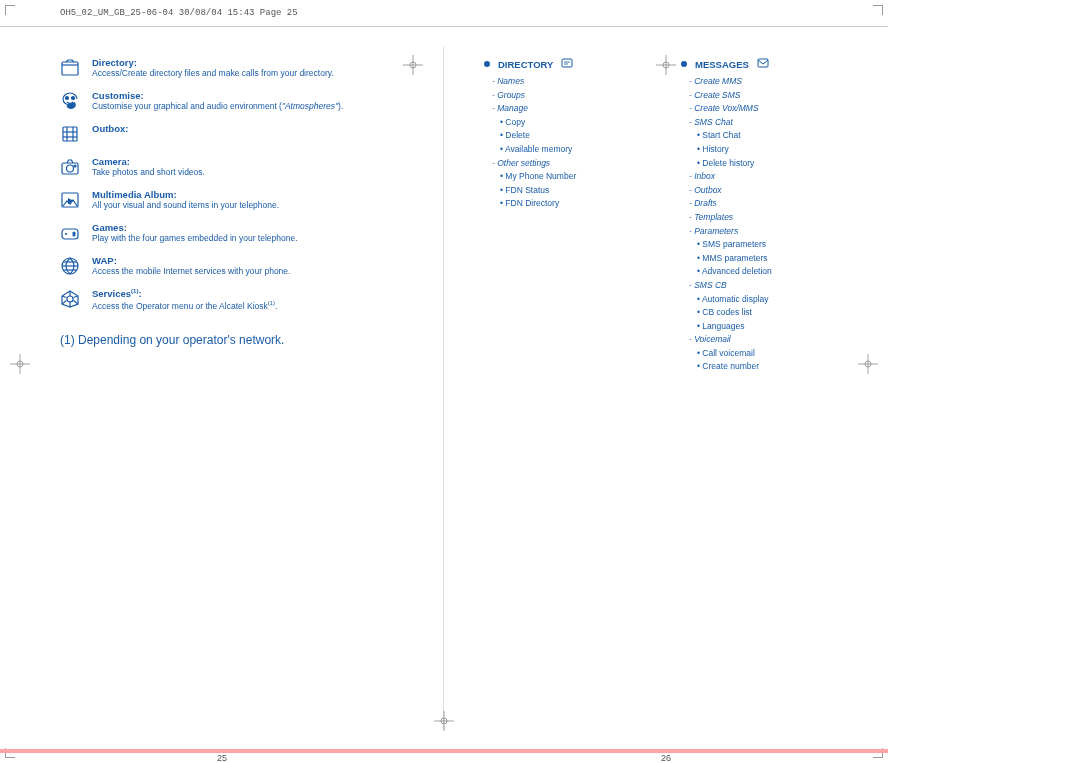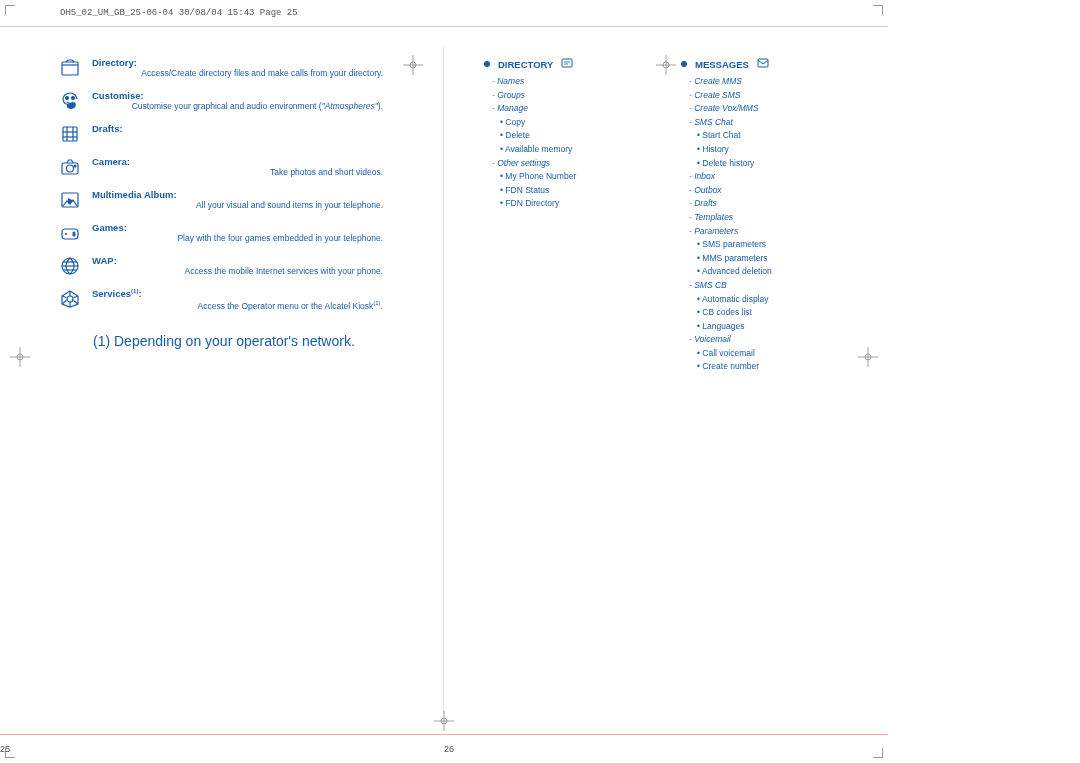--- a/index.html
+++ b/index.html
@@ -52,25 +52,25 @@
       padding: 10px 30px 10px 40px;
       position: relative;
       display: flex;
       gap: 20px;
     }
     .page-numbers {
       display: flex;
     }
     .page-number-left, .page-number-right {
       width: 50%;
-      text-align: left;
+      text-align: center;
       font-size: 9px;
       color: #555;
-      padding: 9px 0;
-      border-top: 1px solid #fca5a5;
+      padding: 0 0;
+      border-top: 4px solid #fca5a5;
     }
 
     
     .menu-item {
       display: flex;
       align-items: flex-start;
       margin-bottom: 10px;
     }
 
     .menu-icon {
@@ -92,21 +92,20 @@
     .menu-title {
       font-weight: bold;
       color: #1a5ca8;
       font-size: 9.5px;
     }
 
     .menu-desc {
       color: #1a5ca8;
       font-size: 8.5px;
       line-height: 1.4;
-      text-align: right;
     }
 
     
     .dir-column {
       flex: 1;
       font-size: 8.5px;
     }
 
     .dir-column .section-title {
       font-weight: bold;
@@ -232,21 +231,21 @@
             <div class="menu-text"><span class="menu-title">Customise:</span><div class="menu-desc">Customise your graphical and audio environment (<span class="italic">"Atmospheres"</span>).</div></div>
           </div>
           <div class="menu-item">
             <div class="menu-icon"><svg width="20" height="20" viewBox="0 0 20 20" fill="none" stroke="#1a5ca8" stroke-width="1.2">
     <rect x="3" y="3" width="14" height="14" rx="1"></rect>
     <line x1="7" y1="3" x2="7" y2="17"></line>
     <line x1="13" y1="3" x2="13" y2="17"></line>
     <line x1="3" y1="8" x2="17" y2="8"></line>
     <line x1="3" y1="13" x2="17" y2="13"></line>
   </svg></div>
-            <div class="menu-text"><span class="menu-title">Drafts:</span></div>
+            <div class="menu-text"><span class="menu-title">Outbox:</span></div>
           </div>
           <div class="menu-item">
             <div class="menu-icon"><svg width="20" height="20" viewBox="0 0 20 20" fill="none" stroke="#1a5ca8" stroke-width="1.2">
     <rect x="2" y="6" width="16" height="11" rx="1.5"></rect>
     <circle cx="10" cy="11.5" r="3.5"></circle>
     <path d="M7 6 L8.5 3 h3 L13 6"></path>
     <circle cx="15" cy="9" r="1" fill="#1a5ca8"></circle>
   </svg></div>
             <div class="menu-text"><span class="menu-title">Camera:</span><div class="menu-desc">Take photos and short videos.</div></div>
           </div>
@@ -287,21 +286,21 @@
     <line x1="18" y1="7" x2="13.5" y2="8.5"></line>
     <line x1="18" y1="15" x2="13.5" y2="11.5"></line>
     <line x1="10" y1="18" x2="10" y2="13"></line>
     <line x1="2" y1="15" x2="6.5" y2="11.5"></line>
     <line x1="2" y1="7" x2="6.5" y2="8.5"></line>
   </svg></div>
             <div class="menu-text"><span class="menu-title">Services<sup class="superscript">(1)</sup>:</span><div class="menu-desc">Access the Operator menu or the Alcatel Kiosk<sup class="superscript">(1)</sup>.</div></div>
           </div>
         </div>
 
-      <div style="margin-top: 20px; font-size: 14px; color: #1a5ca8; margin-left: 33px;">
+      <div style="margin-top: 20px; font-size: 12px; color: #1a5ca8;">
         <span>(1)  Depending on your operator's network.</span>
       </div>
     </div>
 
     <div class="page-right">
 
       <div style="position:absolute; top: 8px; left: 50%; transform:translateX(-50%);">
         <svg width="20" height="20" viewBox="0 0 20 20">
           <line x1="10" y1="0" x2="10" y2="20" stroke="#888" stroke-width="0.8"></line>
           <line x1="0" y1="10" x2="20" y2="10" stroke="#888" stroke-width="0.8"></line>

